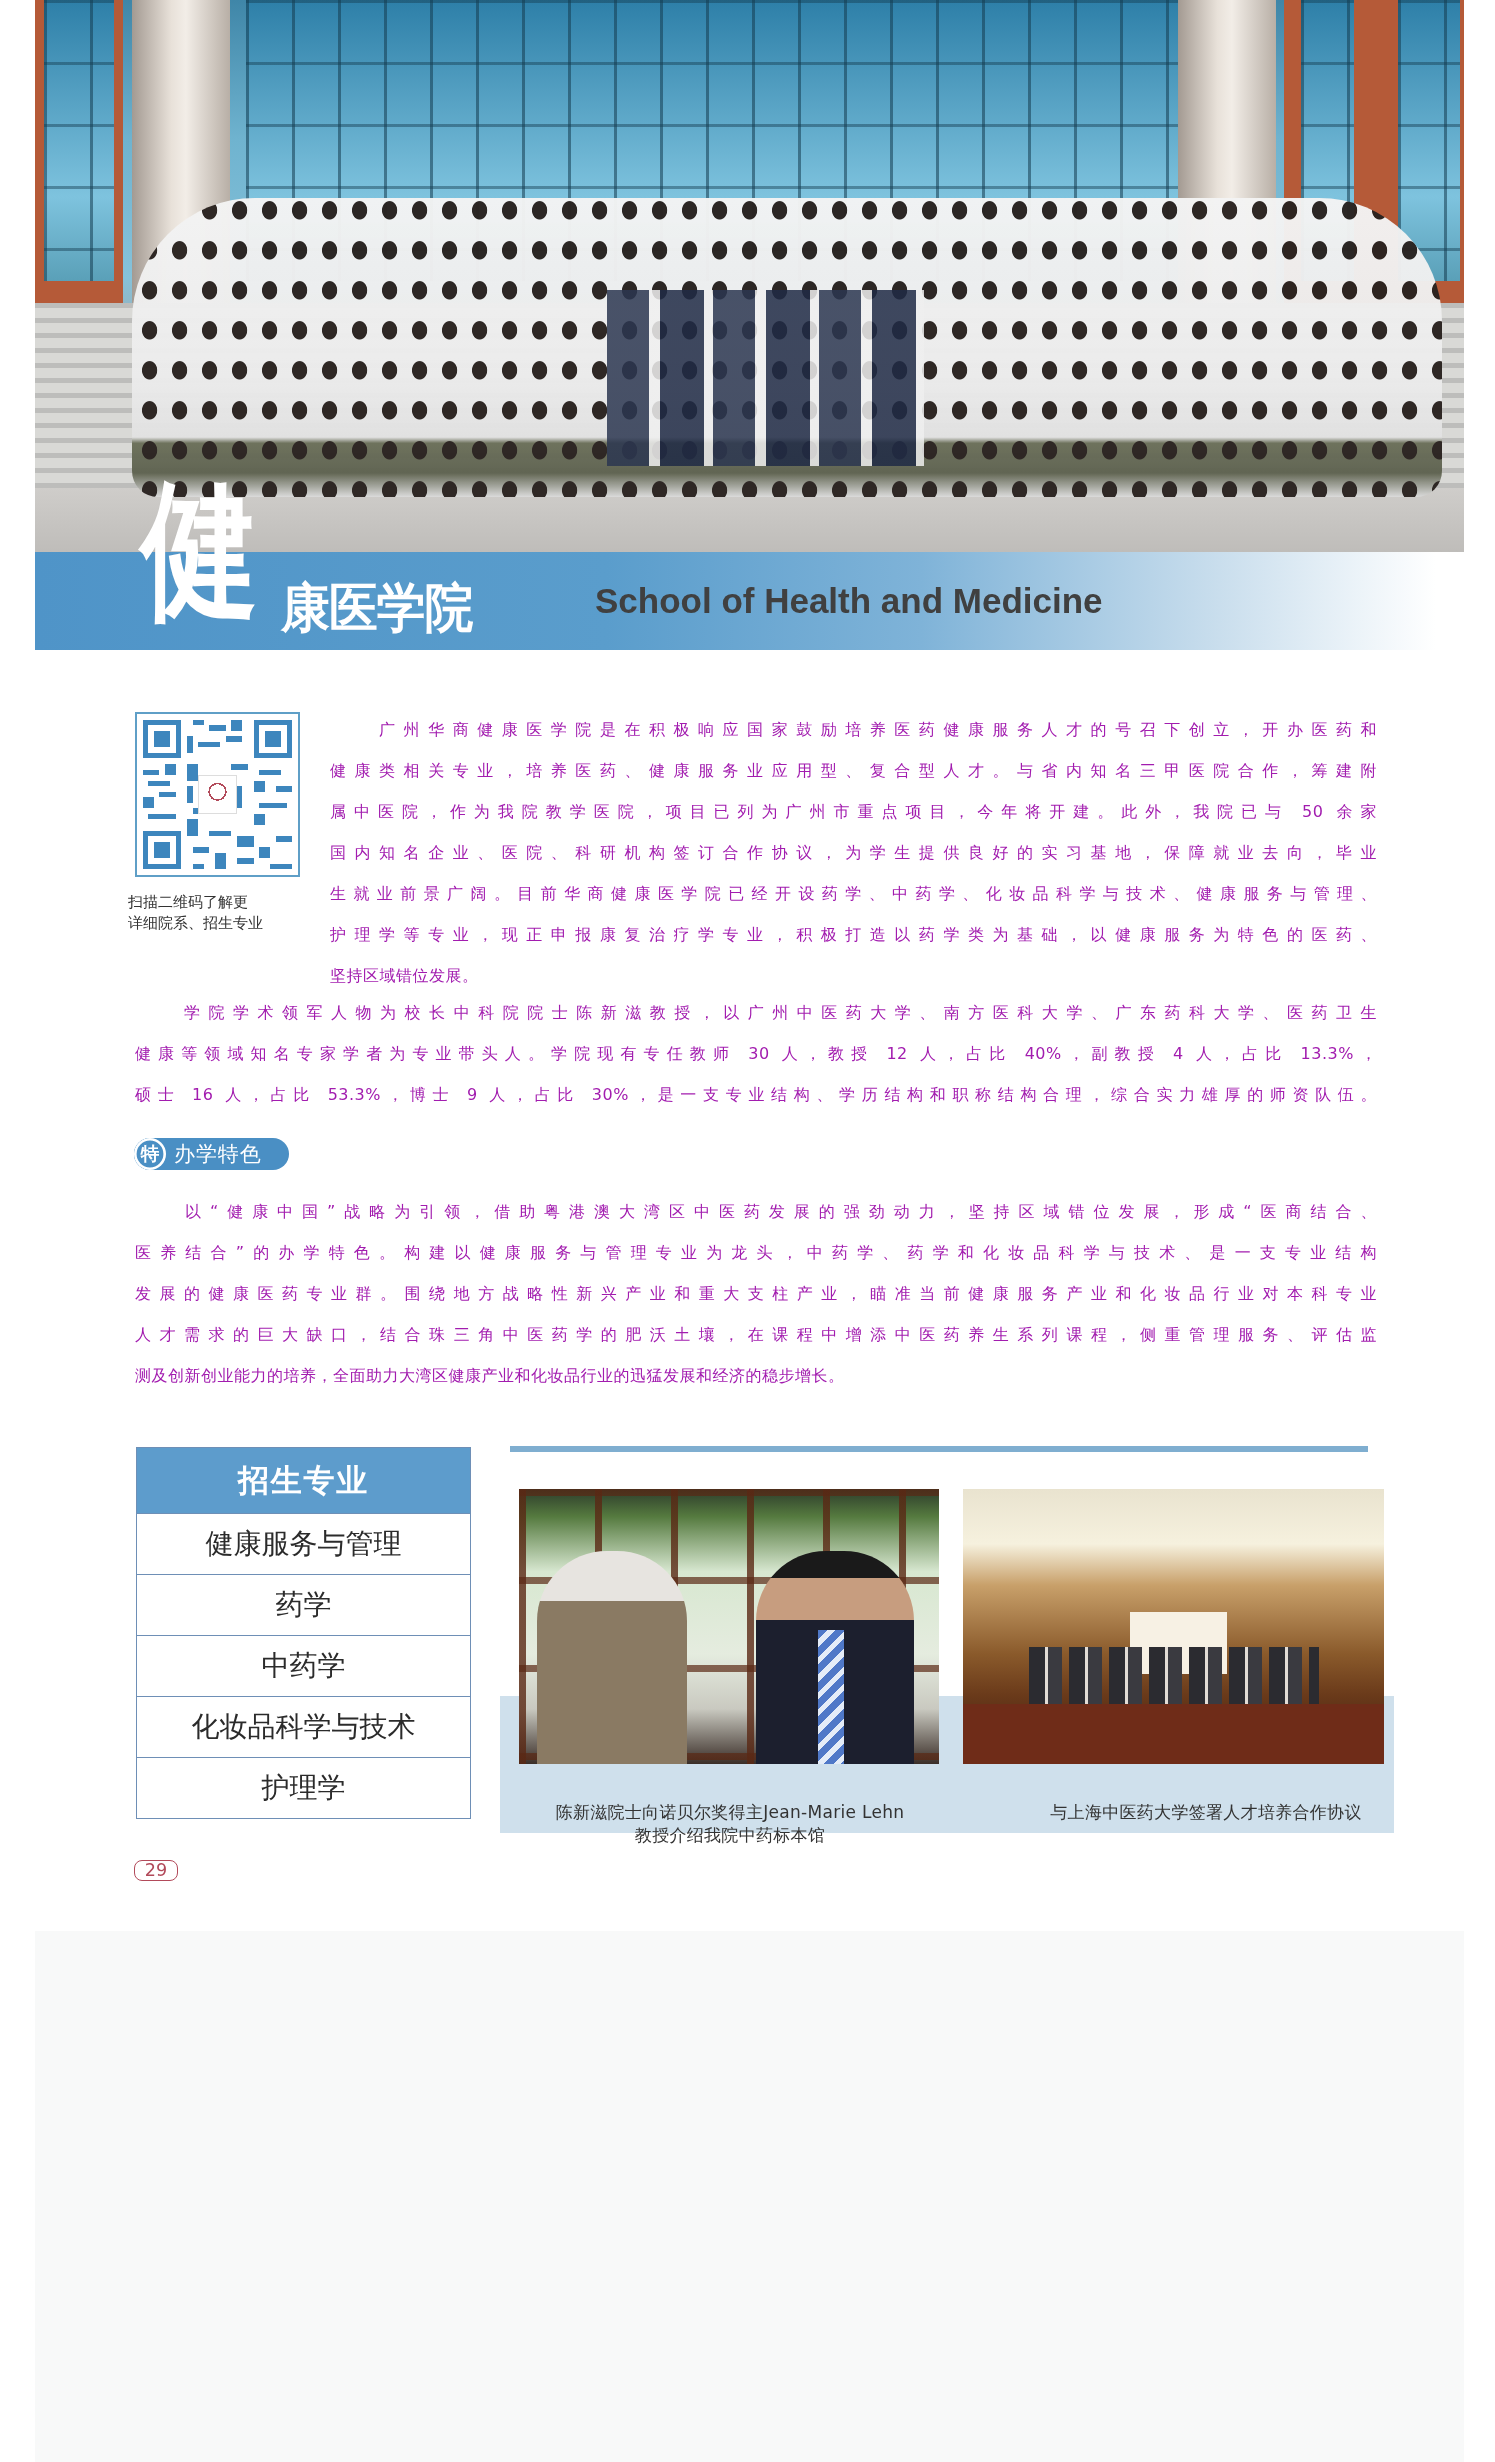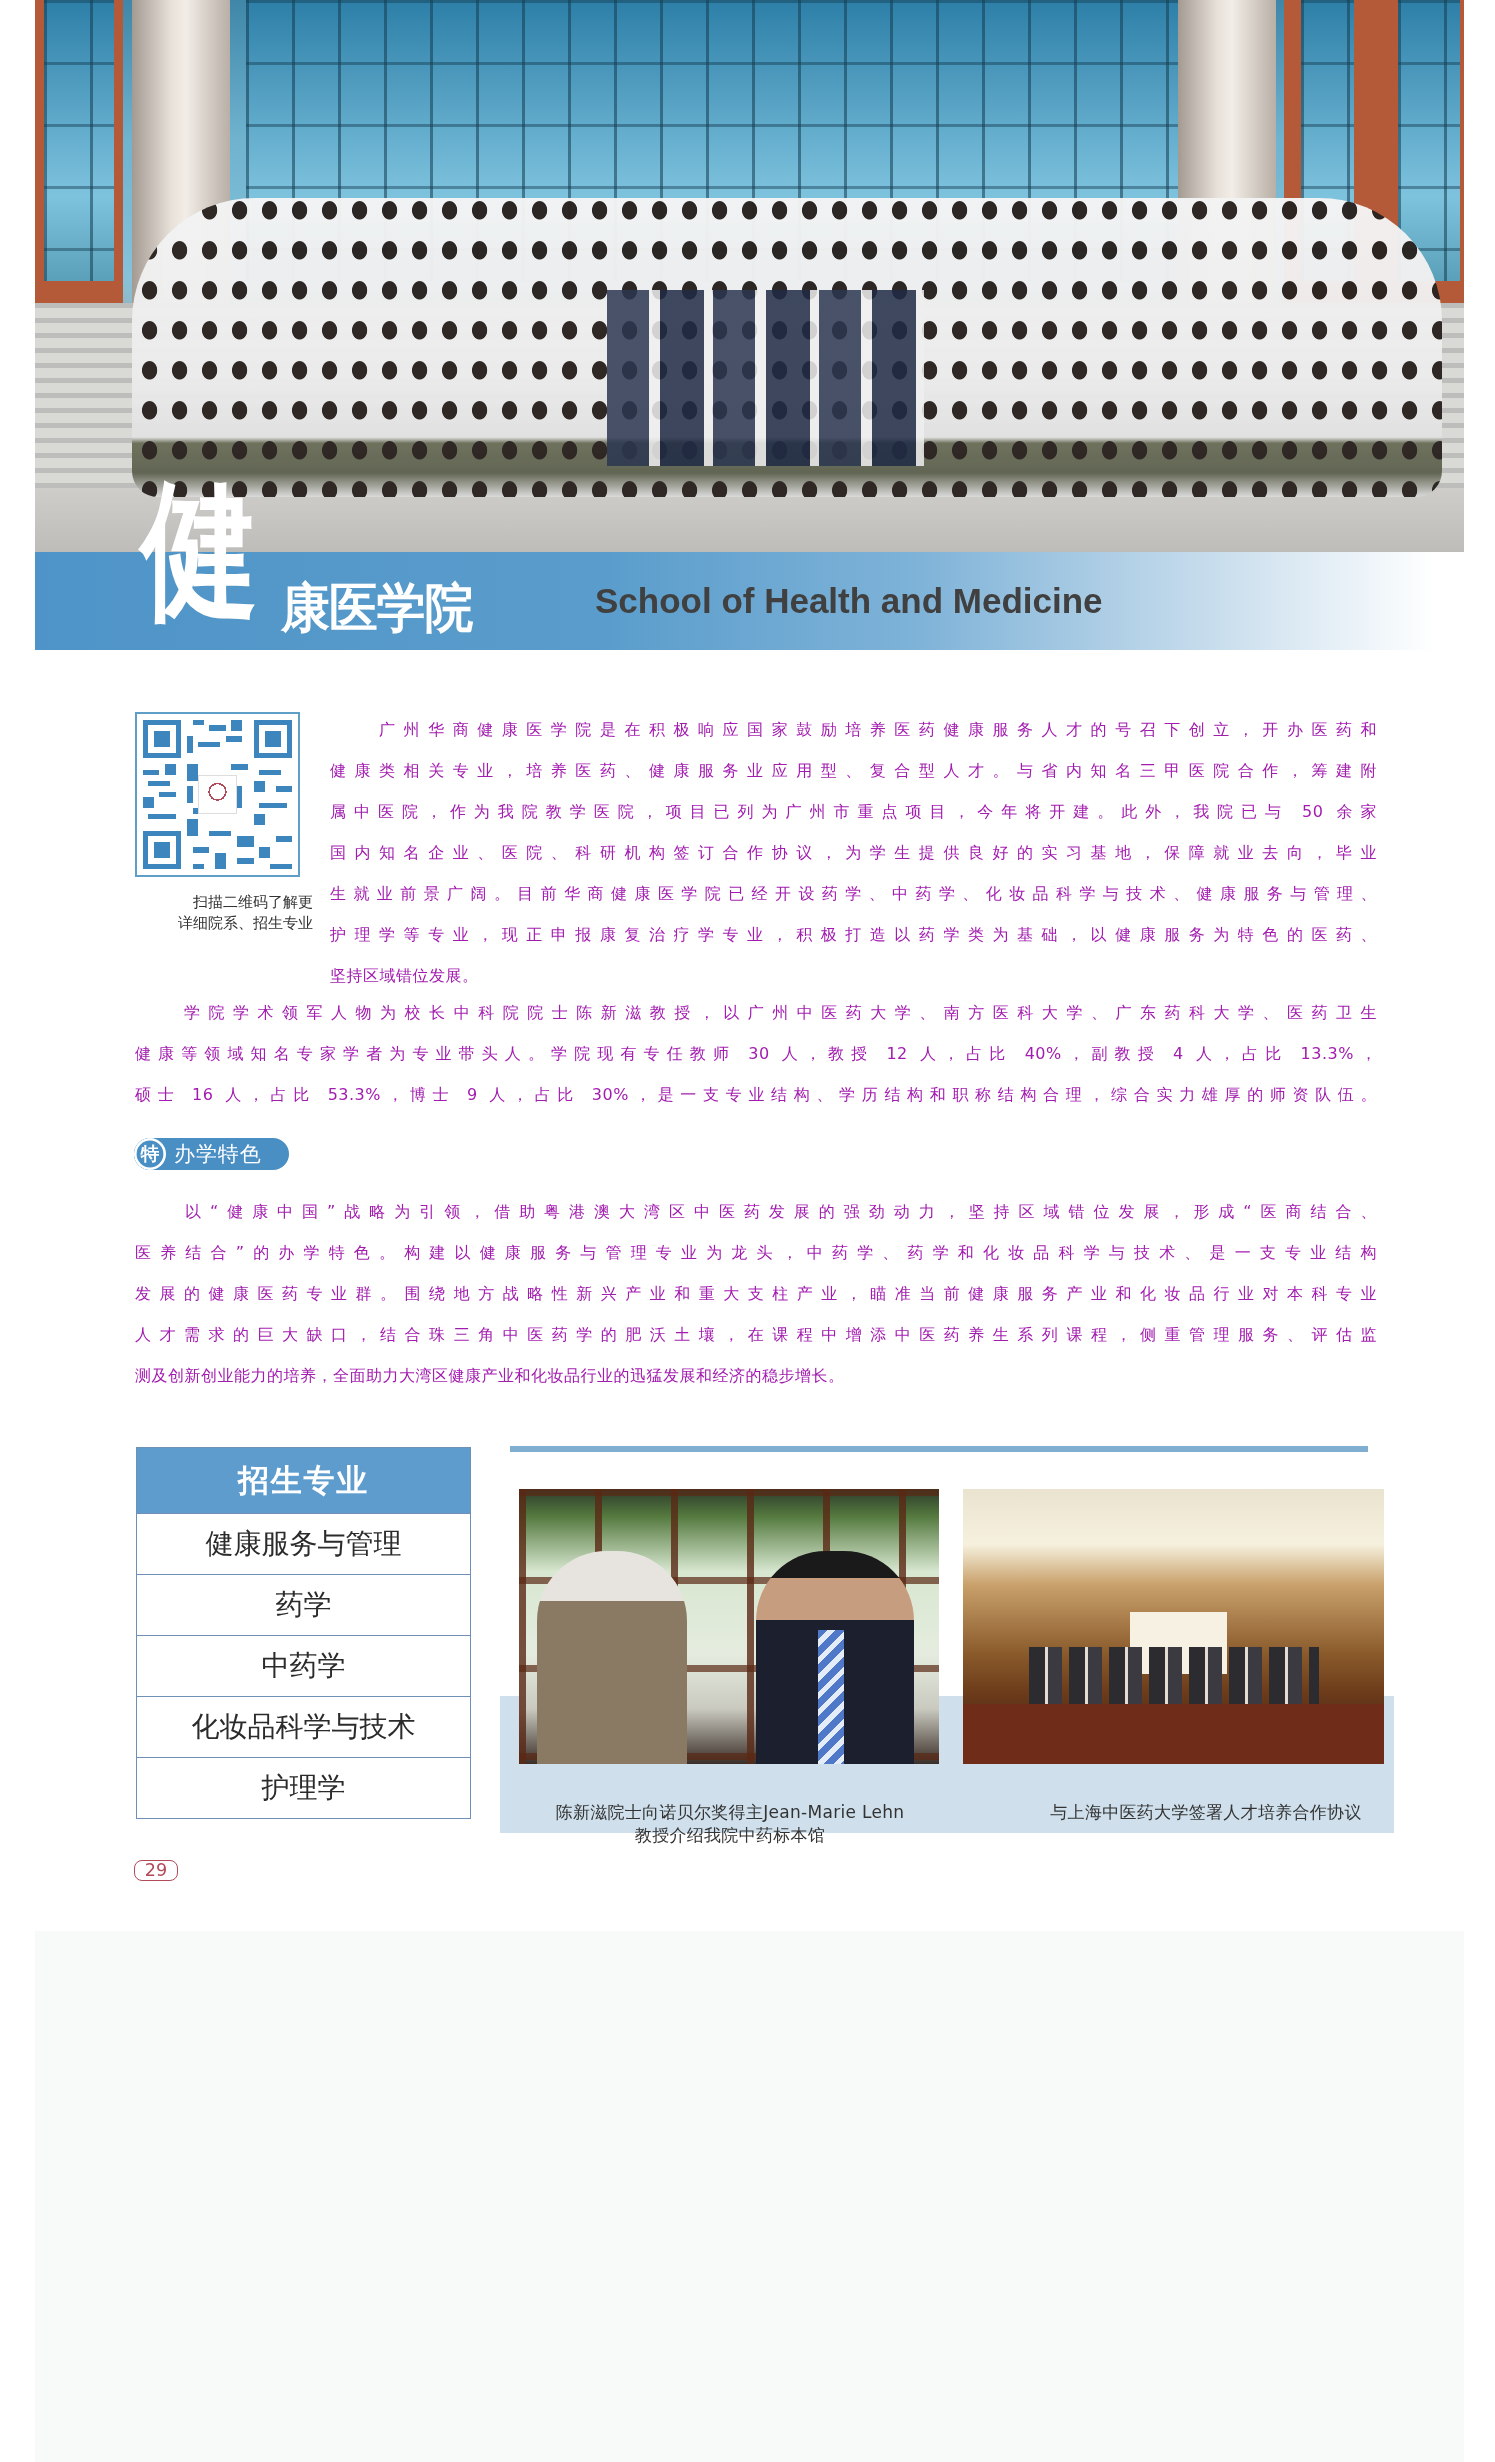--- a/index.html
+++ b/index.html
@@ -36,21 +36,21 @@
                 letter-spacing:-7px; transform:scaleX(0.78); transform-origin:left top;
                 text-shadow:0 0 0.9px rgba(0,0,0,.1); }
   #banner-cn { left:281px; top:573px; font-size:53px; font-weight:bold; color:#ffffff; letter-spacing:-0.9px;
                transform:scaleX(0.92); transform-origin:left top; }
   #banner-en { left:559px; top:581px; font-size:35px; color:#404040; font-family:"Liberation Sans", sans-serif;
                font-weight:bold; letter-spacing:0px;margin-left:36px; }
 
   
   #qr { left:135px; top:712px; width:165px; height:165px; border:2.6px solid #5f9fc7; background:#fff; box-sizing:border-box; }
   #qr svg { width:100%; height:100%; display:block; }
-  #qr-caption { left:128px; top:892px; width:185px; text-align:right; font-size:15px; line-height:21px; color:#333; }
+  #qr-caption { left:128px; top:892px; width:185px; text-align:left; font-size:15px; line-height:21px; color:#333; }
 
   
   .para { font-size:16px; line-height:41px; color:#a21caf; text-align:justify; text-align-last:justify; letter-spacing:0.5px; }
   #p1 { left:330px; top:709px; width:1047px; }
   #p2 { left:135px; top:992px; width:1242px; }
   #p3 { left:135px; top:1191px; width:1242px; }
   .line { display:block; white-space:nowrap; text-align:justify; text-align-last:justify; }
   .line.end { text-align-last:left; }
 
   

